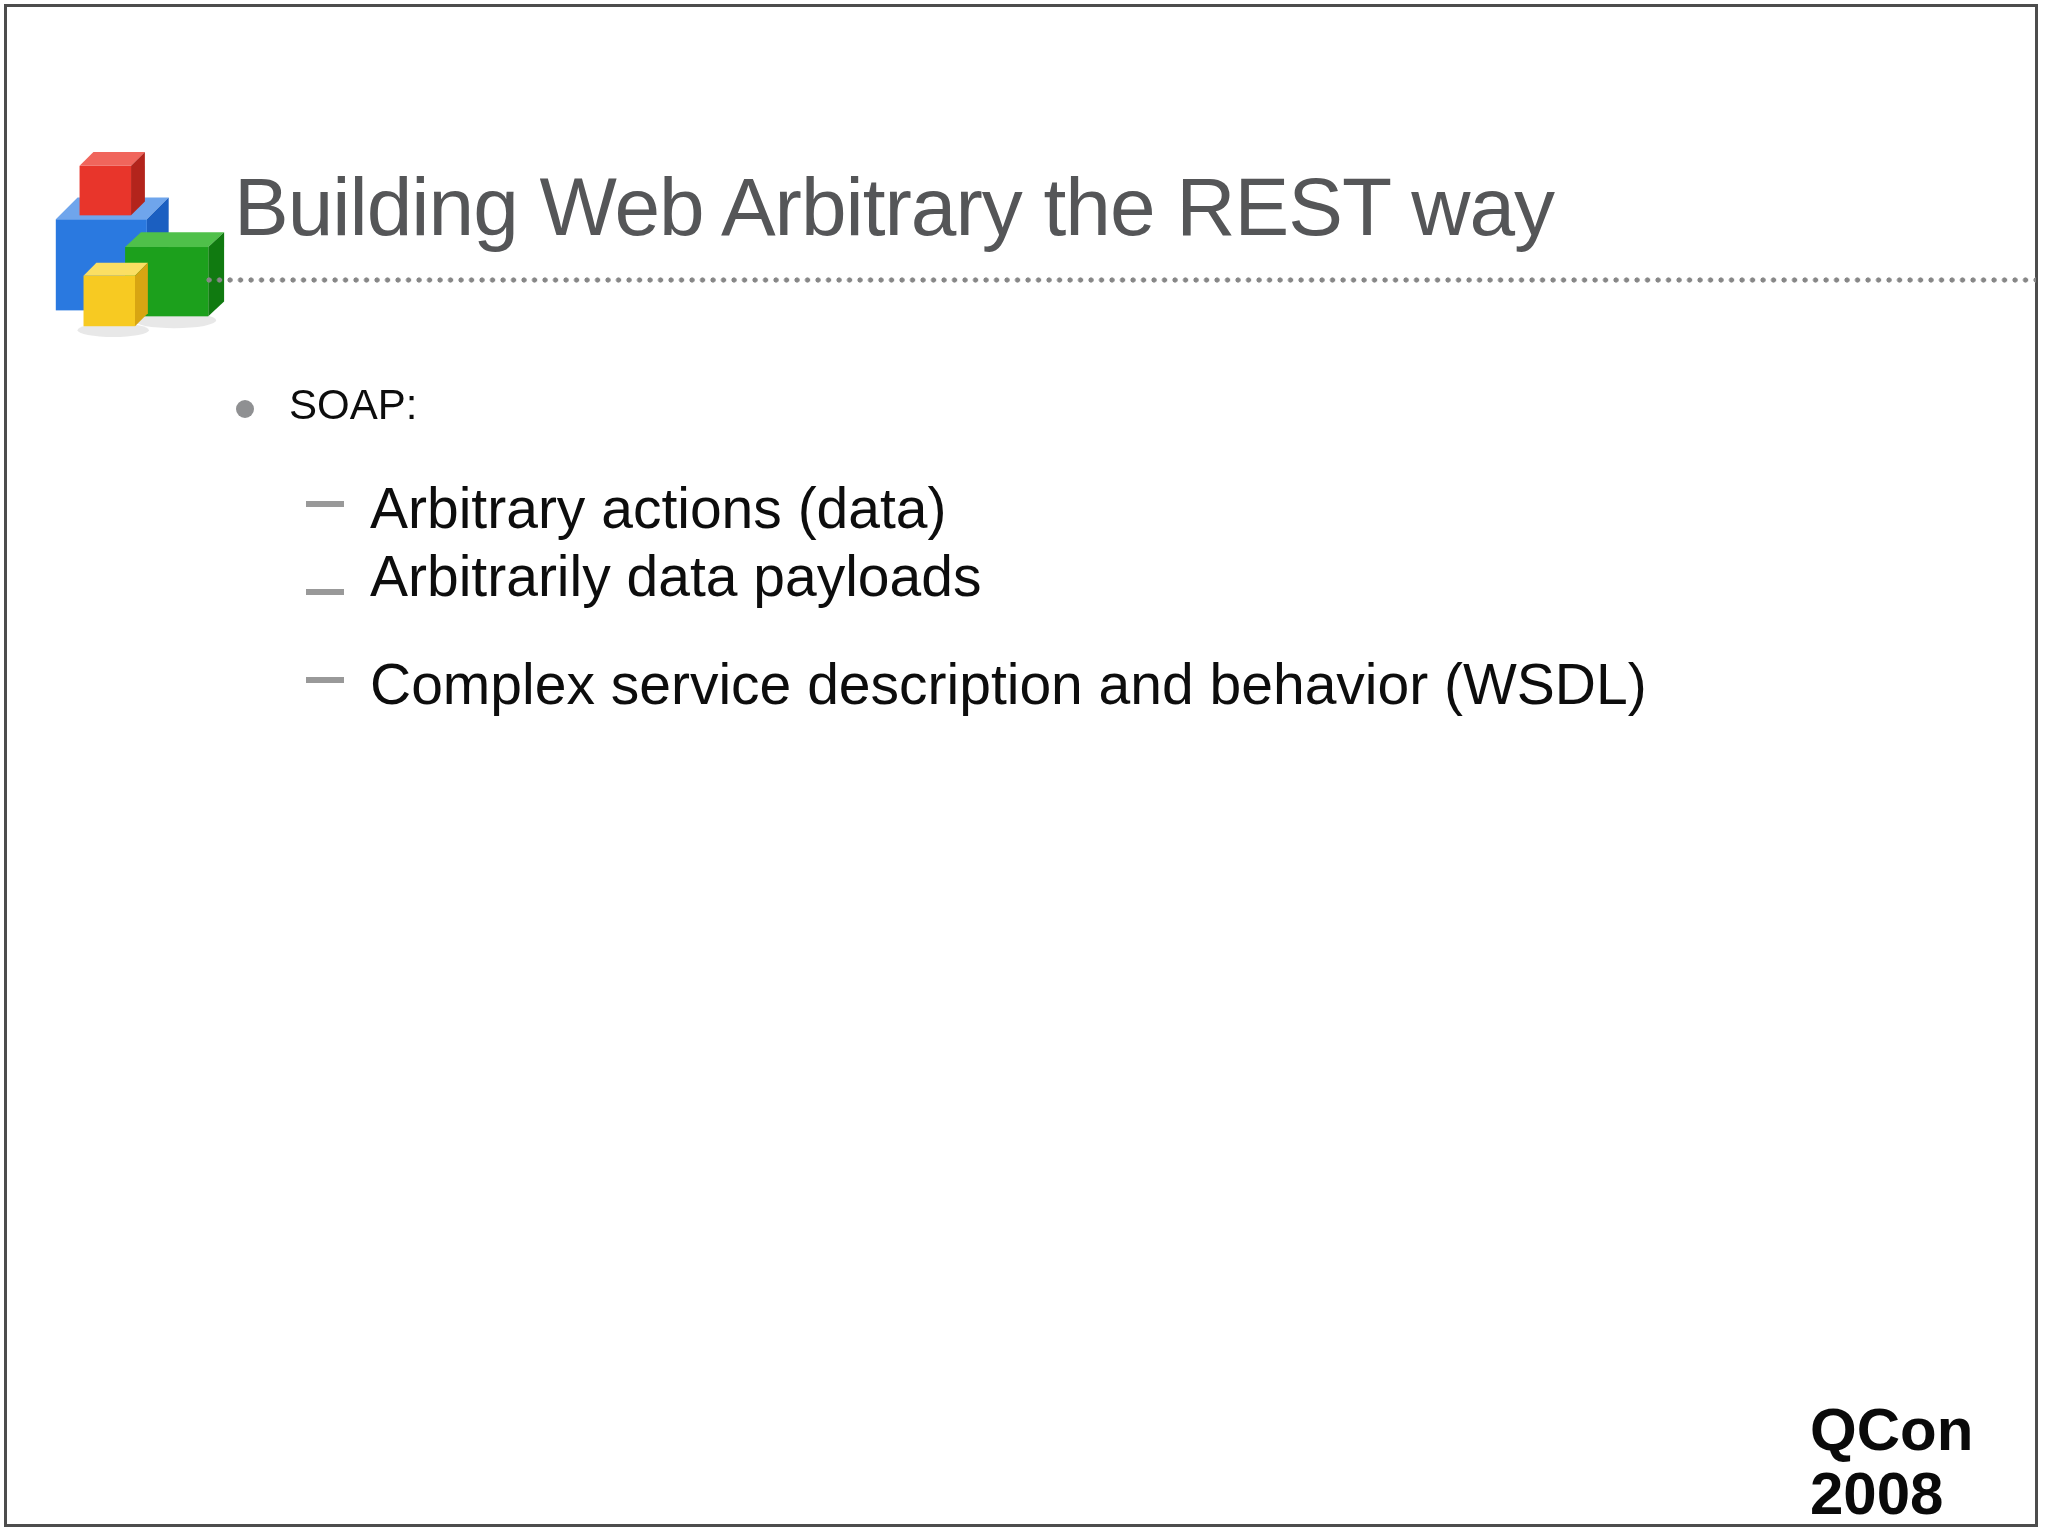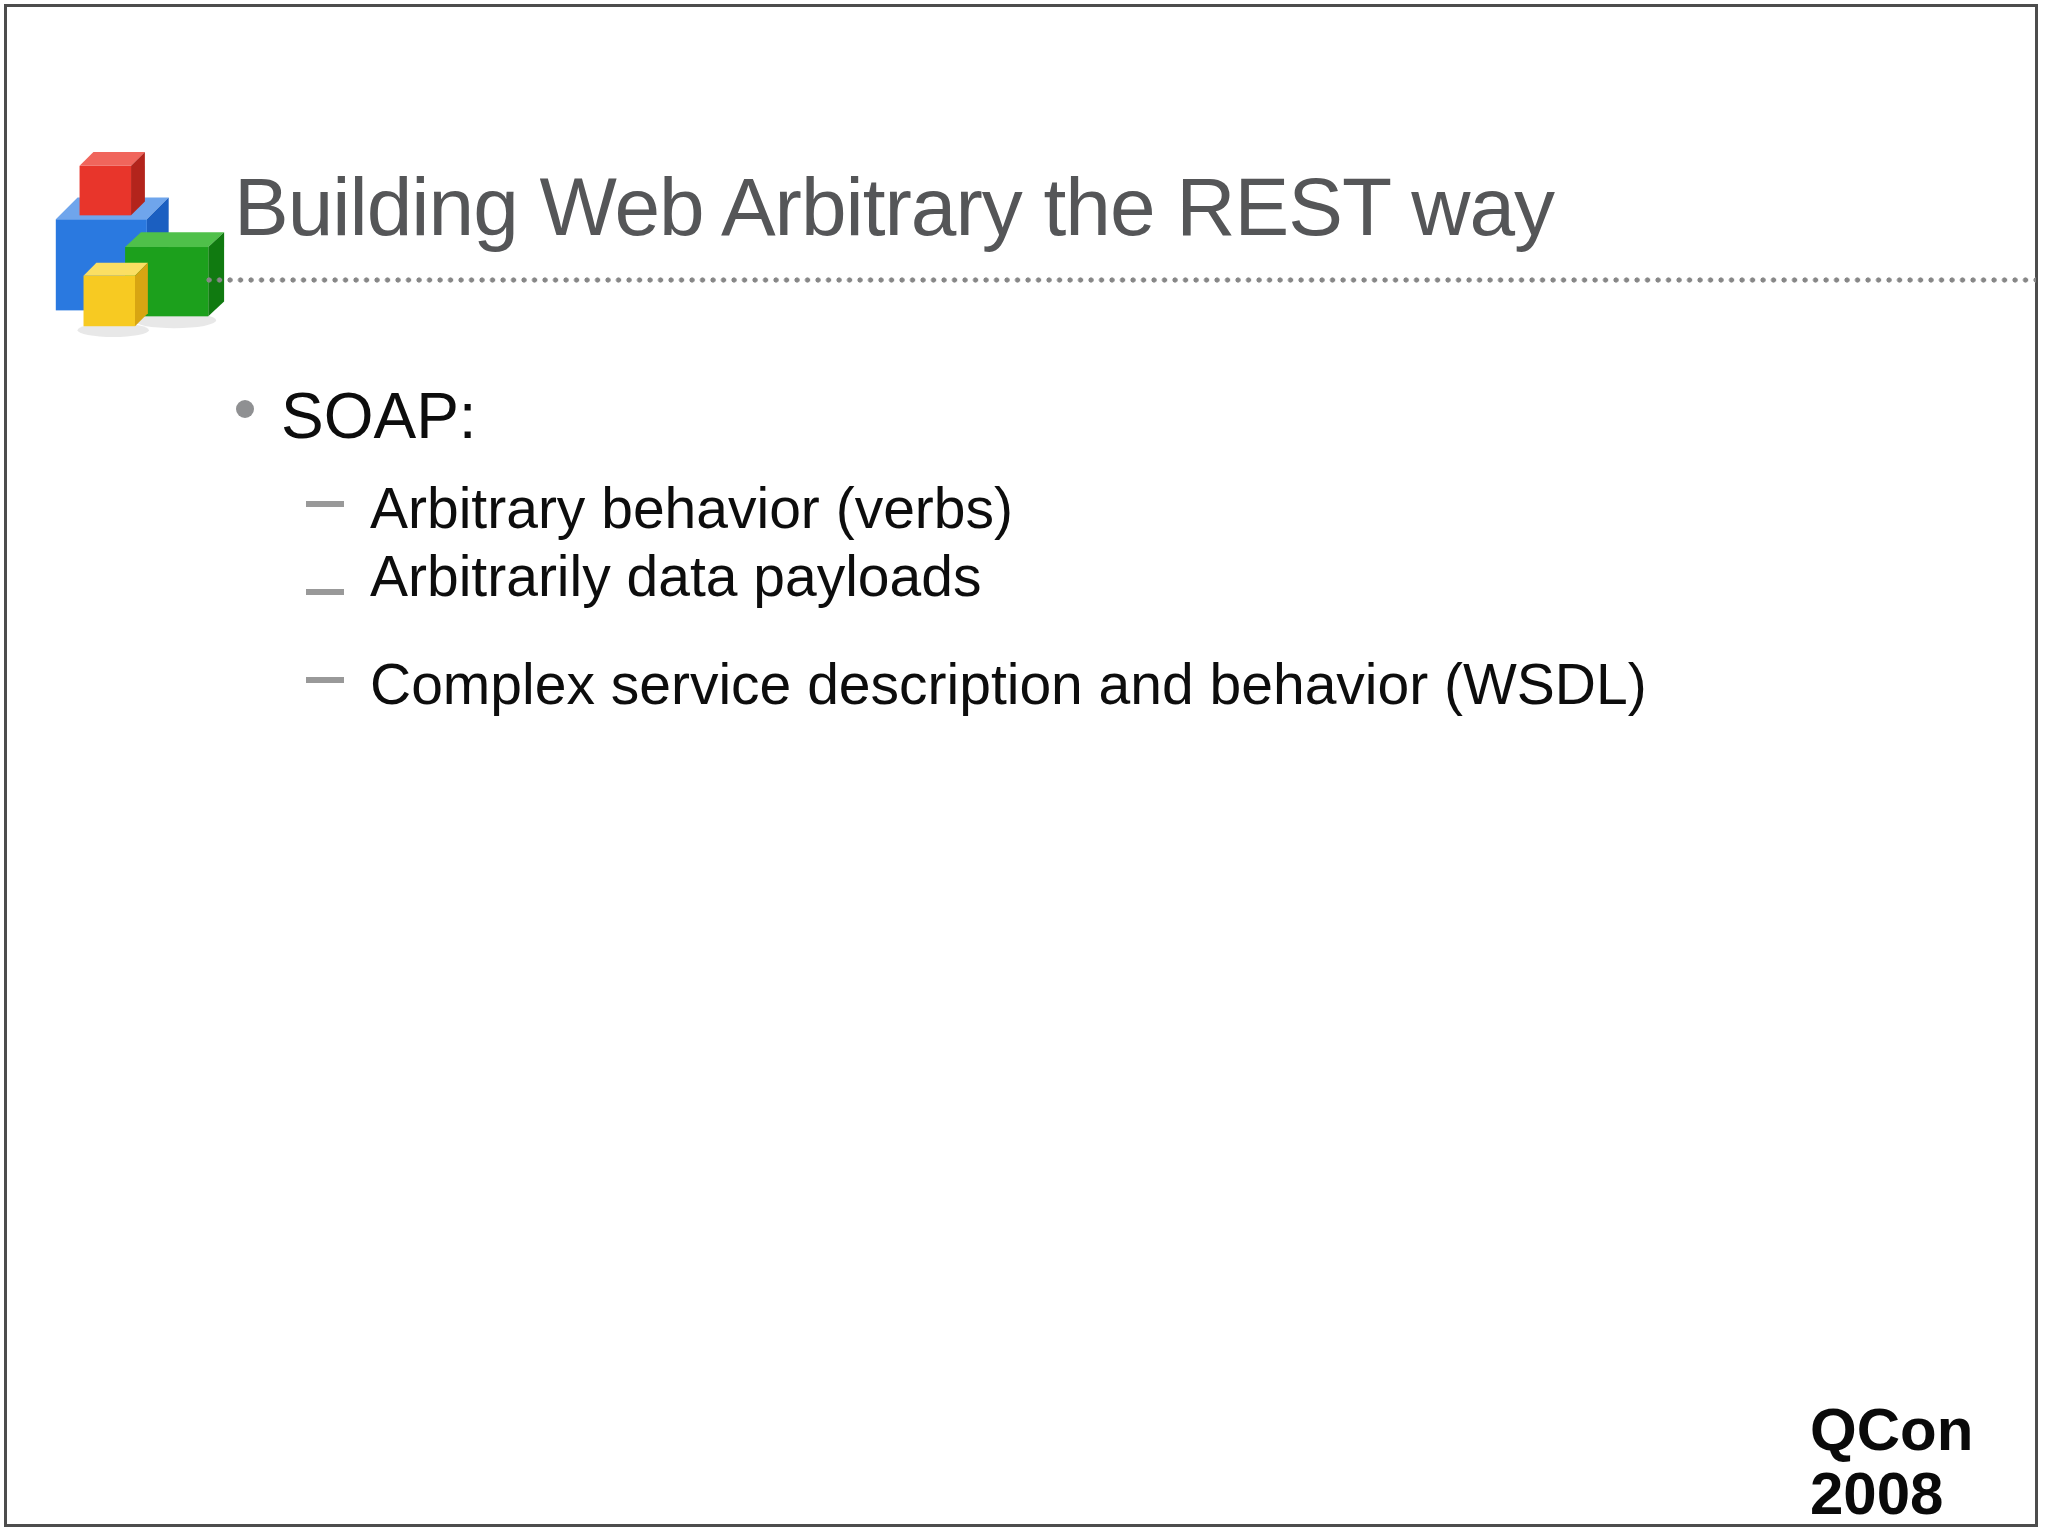--- a/index.html
+++ b/index.html
@@ -22,22 +22,22 @@
   .dotted-line{
     position:absolute;left:205px;top:276px;width:1831px;height:8px;
     background-image:radial-gradient(circle at 4px 4px,var(--dotted-line-color,#878787) 2.3px,transparent 2.9px);
     background-size:10.5px 8px;background-repeat:repeat-x;
   }
   .bullet-dot{
     position:absolute;left:236px;top:400px;width:18px;height:18px;border-radius:50%;
     background:var(--marker-color,#8f9092);
   }
   .bullet-l1{
-    position:absolute;left:281px;top:384px;
-    font-size:64px;line-height:1;color:var(--body-text-color,#111);white-space:nowrap;
+    position:absolute;left:289px;top:384px;
+    font-size:42px;line-height:1;color:var(--body-text-color,#111);white-space:nowrap;
   }
   .dash{
     position:absolute;left:306px;width:38px;height:6px;
     background:var(--dash-color,#999);
   }
   .dash-1{top:501px;} .dash-2{top:589px;} .dash-3{top:677px;}
   .bullet-l2{
     position:absolute;left:370px;
     font-size:57px;line-height:1;color:var(--body-text-color,#111);white-space:nowrap;
   }
@@ -79,21 +79,21 @@
 </svg>
 
 <div class="slide-title">Building Web Arbitrary the REST way</div>
 
 <div class="dotted-line"></div>
 
 <div class="bullet-dot"></div>
 <div class="bullet-l1">SOAP:</div>
 
 <div class="dash dash-1"></div>
-<div class="bullet-l2 sub-1">Arbitrary behavior (verbs)</div>
+<div class="bullet-l2 sub-1">Arbitrary actions (data)</div>
 
 <div class="dash dash-2"></div>
 <div class="bullet-l2 sub-2">Arbitrarily data payloads</div>
 
 <div class="dash dash-3"></div>
 <div class="bullet-l2 sub-3">Complex service description and behavior (WSDL)</div>
 
 <div class="conference-footer">
   <div>QCon</div>
   <div>2008</div>

